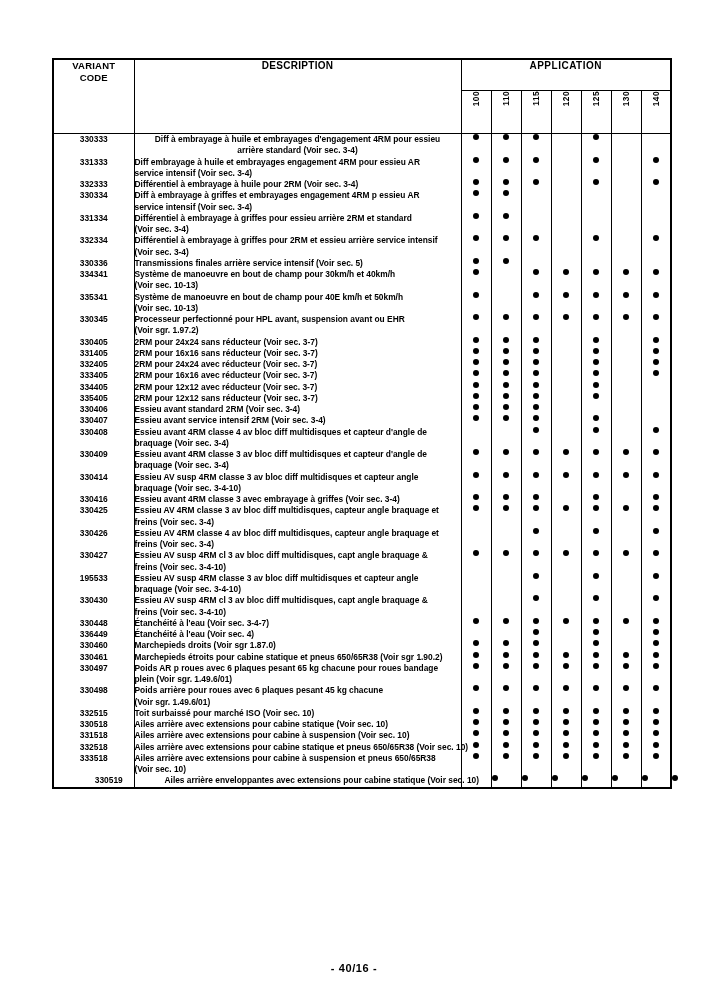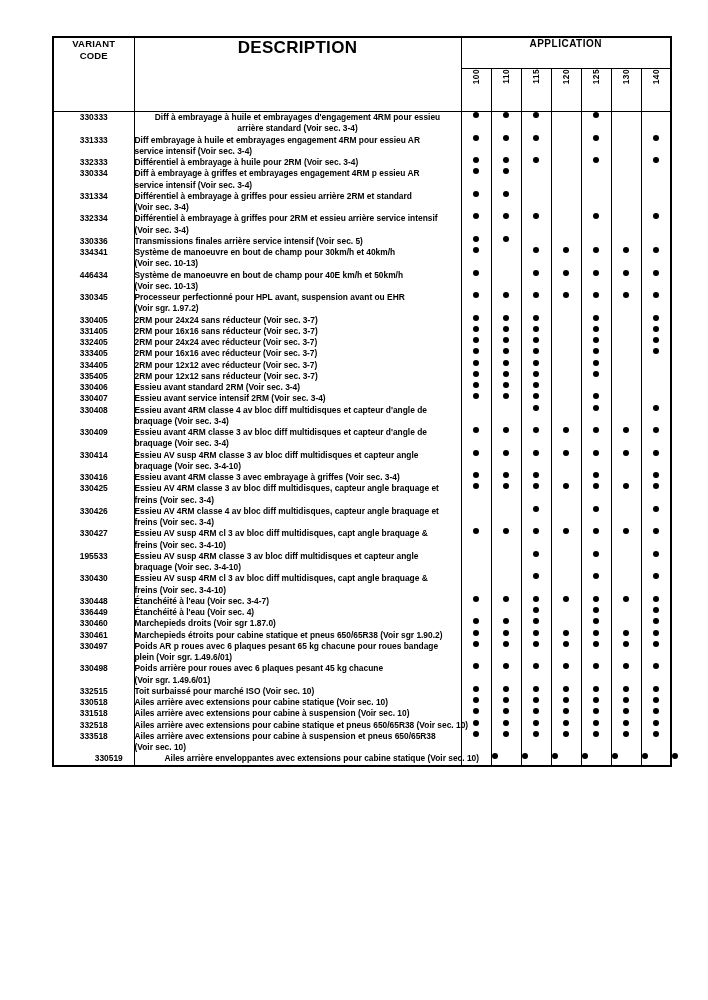--- a/index.html
+++ b/index.html
@@ -37,35 +37,36 @@
   .variant-table th {
     border: 1px solid #000000;
     padding: 0;
     vertical-align: top;
     background: #ffffff;
   }
 
   
   .variant-table {
     border: 2px solid #000000;
+    margin-top: 22px;
   }
 
   
   .hdr-variant, .hdr-desc {
     text-align: center;
     vertical-align: middle;
     font-weight: bold;
   }
   .hdr-variant {
     font-size: 9.5px;
     line-height: 1.25;
     letter-spacing: 0.2px;
   }
   .hdr-desc {
-    font-size: 17px;
+    font-size: 10px;
     letter-spacing: 0.3px;
   }
   .hdr-application {
     text-align: center;
     vertical-align: middle;
     font-weight: bold;
     font-size: 10px;
     letter-spacing: 0.5px;
     height: 30px;
   }
@@ -290,21 +291,21 @@
           </td>
           <td class="cell-dot"><span class="dot"></span></td>
           <td class="cell-dot"></td>
           <td class="cell-dot"><span class="dot"></span></td>
           <td class="cell-dot"><span class="dot"></span></td>
           <td class="cell-dot"><span class="dot"></span></td>
           <td class="cell-dot"><span class="dot"></span></td>
           <td class="cell-dot"><span class="dot"></span></td>
         </tr>
         <tr>
-          <td class="cell-code">446434</td>
+          <td class="cell-code">335341</td>
           <td class="cell-desc">
             <span class="ln">Système de manoeuvre en bout de champ pour 40E km/h et 50km/h</span>
             <span class="ln">(Voir sec. 10-13)</span>
           </td>
           <td class="cell-dot"><span class="dot"></span></td>
           <td class="cell-dot"></td>
           <td class="cell-dot"><span class="dot"></span></td>
           <td class="cell-dot"><span class="dot"></span></td>
           <td class="cell-dot"><span class="dot"></span></td>
           <td class="cell-dot"><span class="dot"></span></td>
@@ -708,14 +709,15 @@
           <td class="cell-dot"><span class="dot"></span></td>
           <td class="cell-dot"><span class="dot"></span></td>
           <td class="cell-dot"><span class="dot"></span></td>
           <td class="cell-dot"><span class="dot"></span></td>
           <td class="cell-dot"><span class="dot"></span></td>
           <td class="cell-dot"><span class="dot"></span></td>
         </tr>
       </tbody>
   </table>
 
+  <div class="page-footer">- 40/16 -</div>
 
 </div>
 
 </body></html>

